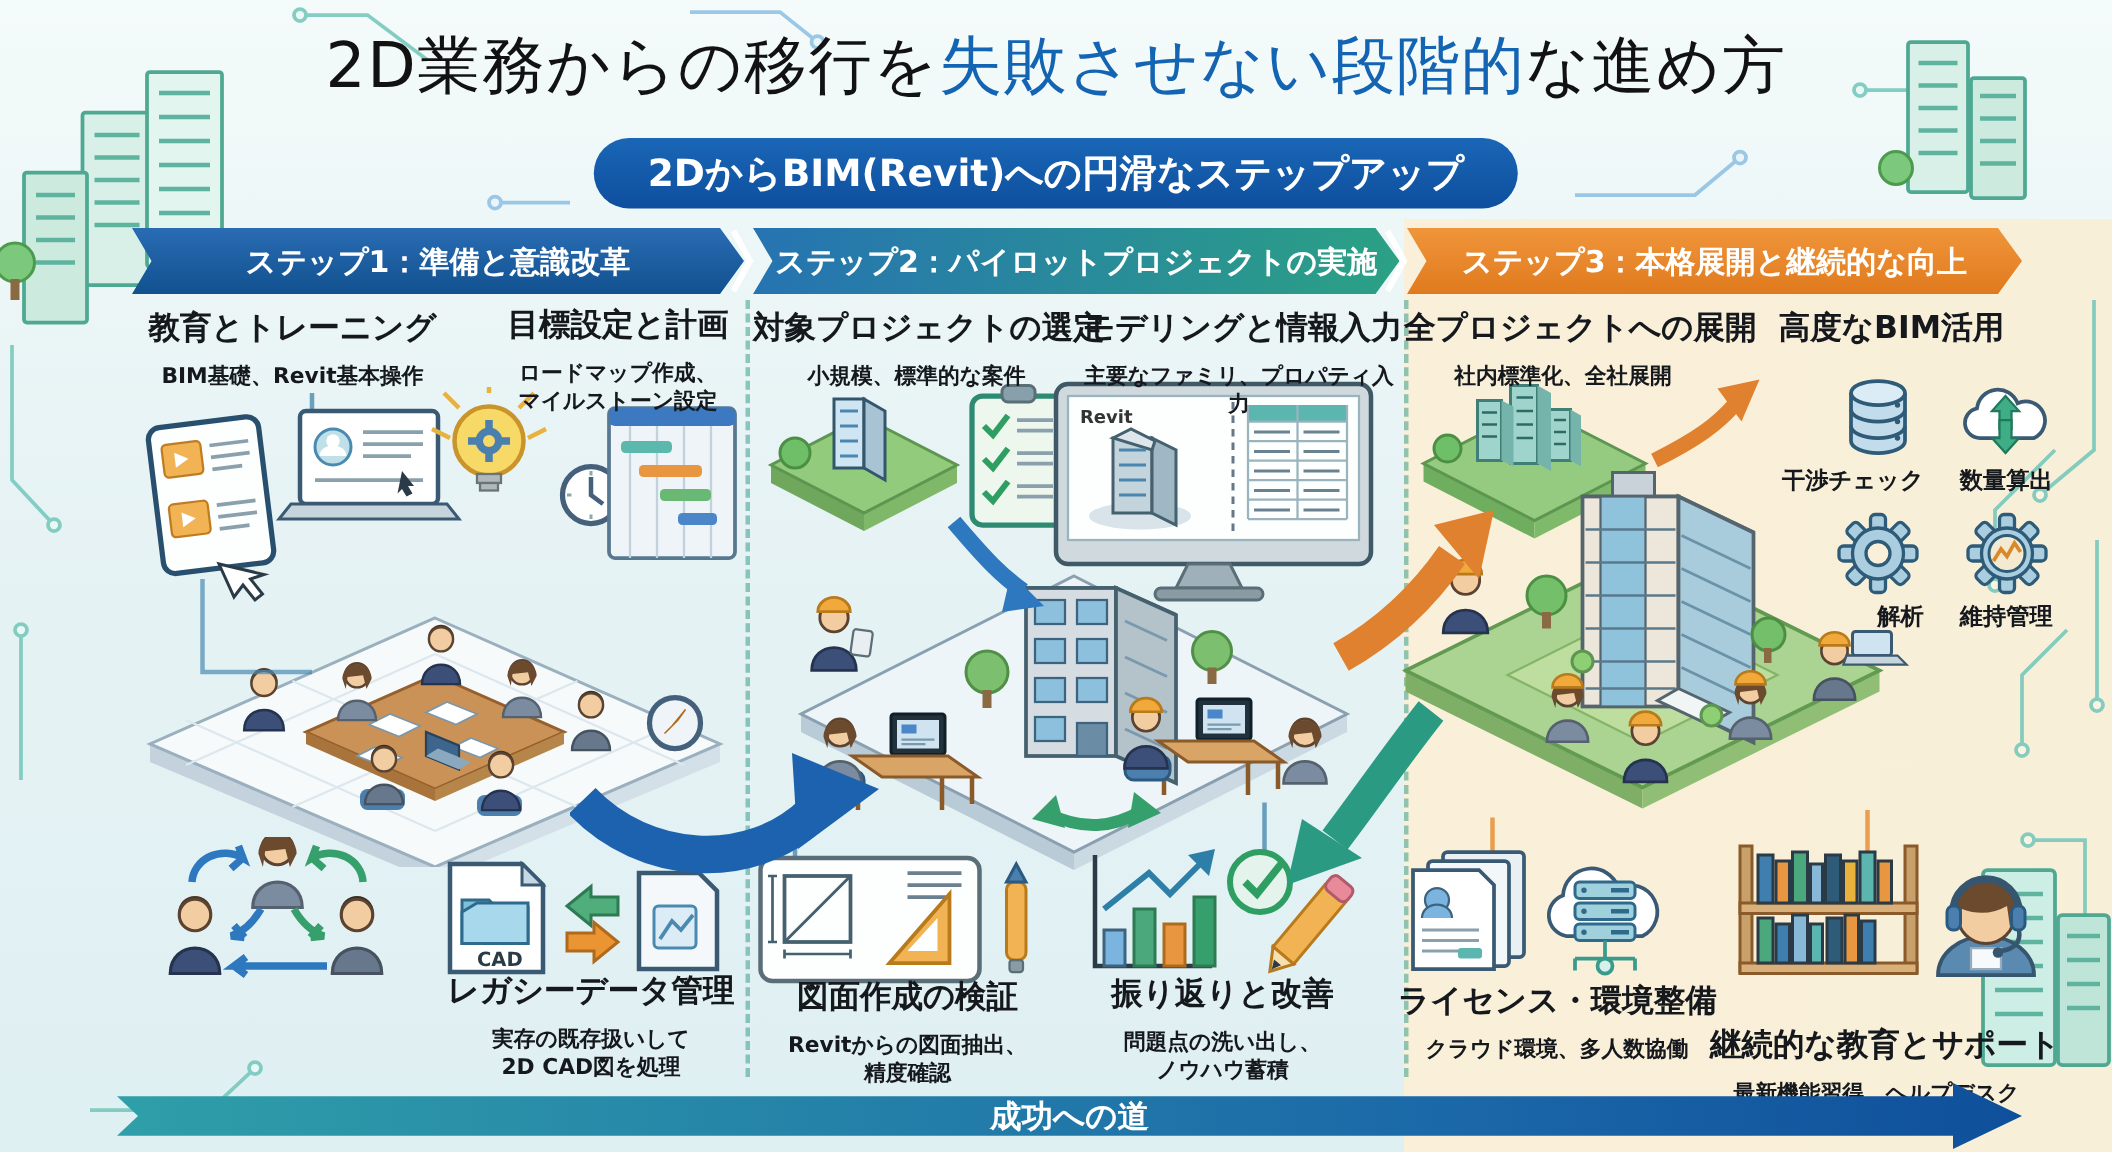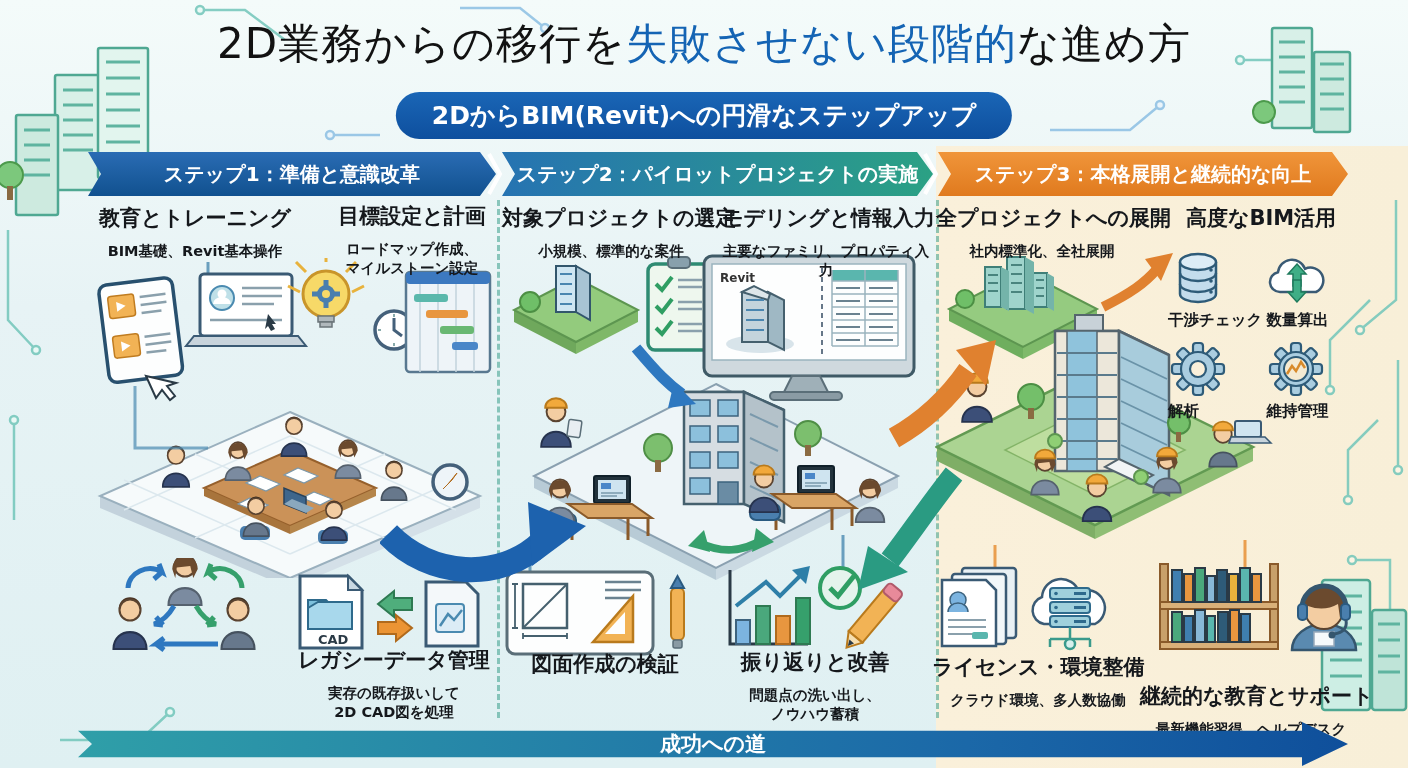--- a/index.html
+++ b/index.html
@@ -22,21 +22,21 @@
   .banner-1{left:88px;width:408px;background:linear-gradient(180deg,#2a6cb4,#11518f);}
   .banner-2{left:502px;width:431px;background:linear-gradient(90deg,#2673b2,#2ba184);text-align:right;}
   .banner-3{left:938px;width:410px;background:linear-gradient(180deg,#f0953a,#e07a1e);}
   .chev{position:absolute;top:152px;z-index:6;}
   .sep{position:absolute;top:200px;height:518px;width:0;border-left:3px dashed #3aa08c;opacity:.55;z-index:2;}
   .item-label{position:absolute;text-align:center;color:#15181c;z-index:5;}
   .item-title{font-size:21px;font-weight:bold;line-height:1.15;white-space:nowrap;}
   .item-desc{font-size:14.5px;font-weight:bold;white-space:pre-line;line-height:1.3;margin-top:12px;}
   .feature-grid{position:absolute;left:1168px;top:248px;width:186px;display:grid;
     grid-template-columns:1fr 1fr;column-gap:4px;row-gap:8px;z-index:5;}
-  .feature{display:flex;flex-direction:column;align-items:flex-start;}
+  .feature{display:flex;flex-direction:column;align-items:flex-end;margin-left:20px;}
   .feature .flabel{font-size:15.5px;font-weight:bold;color:#15181c;margin-top:2px;white-space:nowrap;}
   .footer-arrow{position:absolute;left:78px;top:722px;width:1270px;height:44px;z-index:5;
     background:linear-gradient(90deg,#2f9fa8 0%,#1b68a8 70%,#0f4f9b 100%);
     clip-path:polygon(0 20%,calc(100% - 46px) 20%,calc(100% - 46px) 0%,100% 50%,calc(100% - 46px) 100%,calc(100% - 46px) 80%,0 80%,14px 50%);
     display:flex;align-items:center;justify-content:center;color:#fff;font-size:21px;font-weight:bold;}
 </style>
 </head>
 <body>
 
 <div class="canvas">
@@ -667,20 +667,22 @@
     <polygon points="114,4 74,14 104,50" fill="#e0812f"></polygon>
   </svg>
 
   <div class="item-label" style="left:286px;top:648px;width:216px">
     <div class="item-title">レガシーデータ管理</div>
     <div class="item-desc">実存の既存扱いして
 2D CAD図を処理</div>
   </div>
   <div class="item-label" style="left:502px;top:652px;width:206px">
     <div class="item-title">図面作成の検証</div>
+    <div class="item-desc">Revitからの図面抽出、
+精度確認</div>
   </div>
   <div class="item-label" style="left:712px;top:650px;width:206px">
     <div class="item-title">振り返りと改善</div>
     <div class="item-desc">問題点の洗い出し、
 ノウハウ蓄積</div>
   </div>
   <div class="item-label" style="left:932px;top:655px;width:212px">
     <div class="item-title">ライセンス・環境整備</div>
     <div class="item-desc">クラウド環境、多人数協働</div>
   </div>

